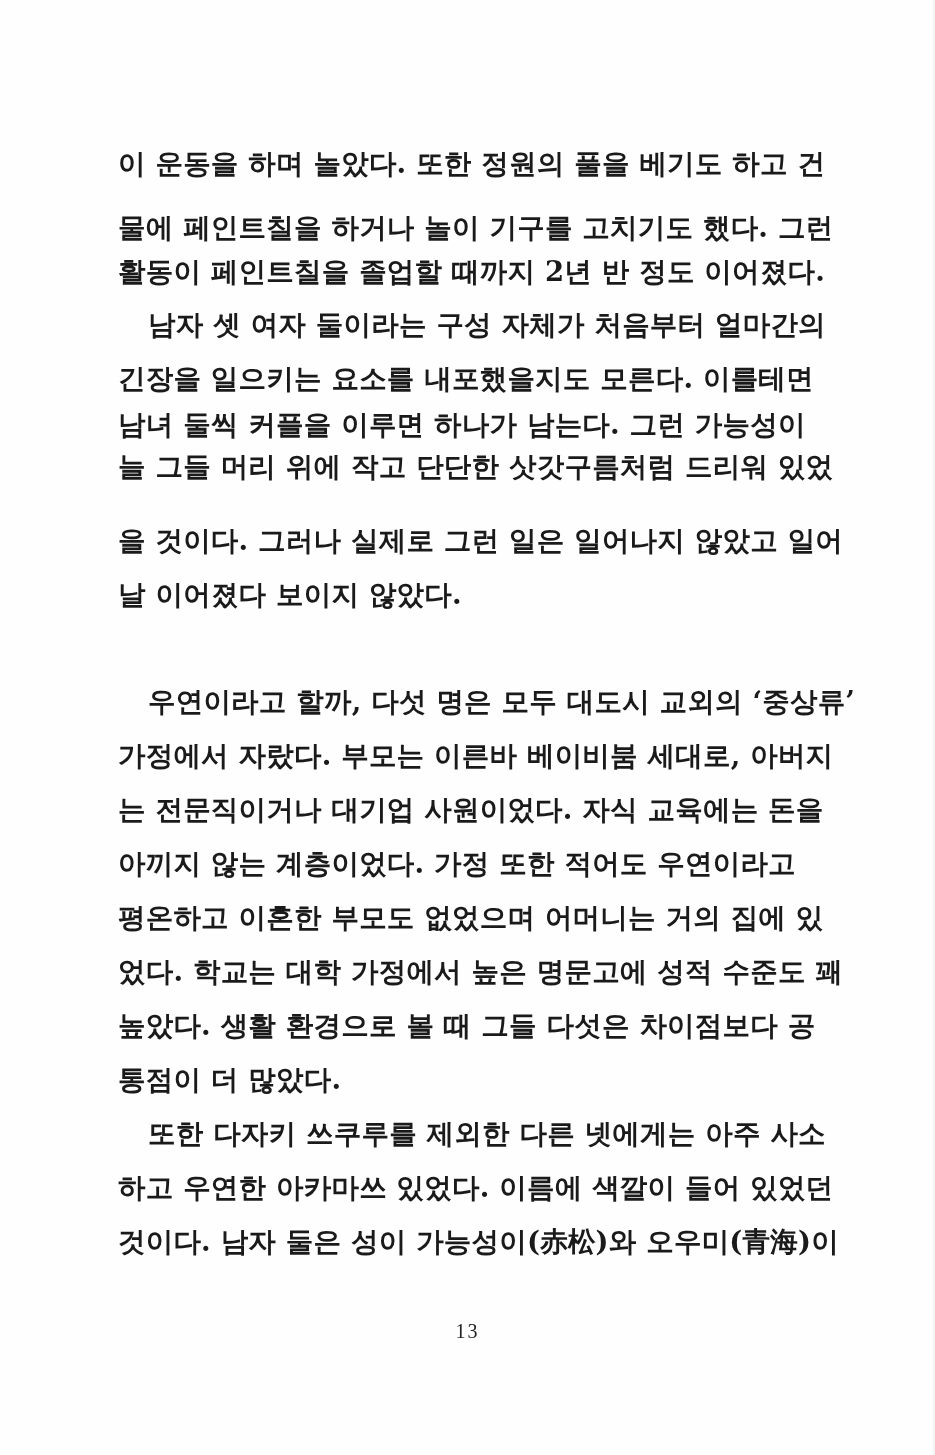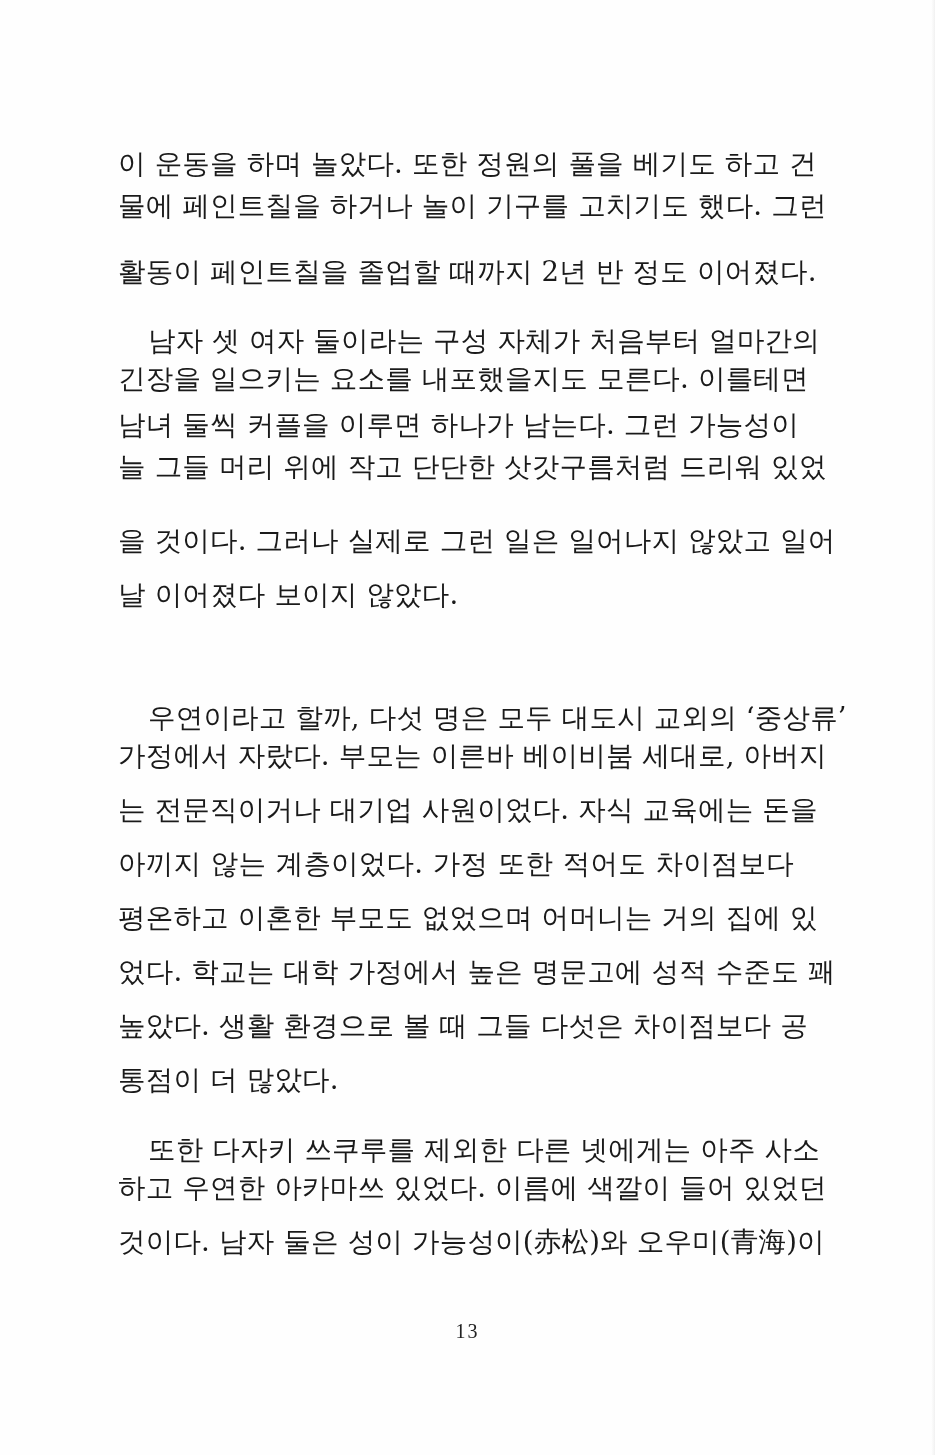--- a/index.html
+++ b/index.html
@@ -33,27 +33,28 @@
       width: 676px;
     }
     .line {
       position: absolute;
       left: 0;
       height: 40px;
       line-height: 40px;
       font-size: 27.5px;
       white-space: nowrap;
       letter-spacing: 0.2px;
+      font-weight: bold;
     }
     .line.justify {
       width: 676px;
       text-align: justify;
       text-align-last: justify;
     }
-    .line.indent { left: 30px; margin-top: 16px; }
+    .line.indent { left: 30px; }
     .line.indent.justify { width: 646px; }
     .page-number {
       position: absolute;
       left: 0;
       width: 935px;
       top: 1320px;
       text-align: center;
       font-family: "Liberation Serif", "DejaVu Serif", serif;
       font-size: 20px;
       color: #222;
@@ -62,34 +63,34 @@
   </style>
 </head>
 <body>
 
 <div class="page">
   <div class="edge-right"></div>
 
   <div class="text-block">
 
     <div class="line justify" style="top:143px">이 운동을 하며 놀았다. 또한 정원의 풀을 베기도 하고 건</div>
-    <div class="line justify" style="top:185px">물에 페인트칠을 하거나 놀이 기구를 고치기도 했다. 그런</div>
+    <div class="line justify" style="top:207px">물에 페인트칠을 하거나 놀이 기구를 고치기도 했다. 그런</div>
     <div class="line" style="top:251px">활동이 페인트칠을 졸업할 때까지 2년 반 정도 이어졌다.</div>
 
     <div class="line indent justify" style="top:304px">남자 셋 여자 둘이라는 구성 자체가 처음부터 얼마간의</div>
     <div class="line justify" style="top:358px">긴장을 일으키는 요소를 내포했을지도 모른다. 이를테면</div>
     <div class="line justify" style="top:404px">남녀 둘씩 커플을 이루면 하나가 남는다. 그런 가능성이</div>
     <div class="line justify" style="top:446px">늘 그들 머리 위에 작고 단단한 삿갓구름처럼 드리워 있었</div>
     <div class="line justify" style="top:520px">을 것이다. 그러나 실제로 그런 일은 일어나지 않았고 일어</div>
     <div class="line" style="top:574px">날 이어졌다 보이지 않았다.</div>
 
     <div class="line indent justify" style="top:681px">우연이라고 할까, 다섯 명은 모두 대도시 교외의 ‘중상류’</div>
     <div class="line justify" style="top:735px">가정에서 자랐다. 부모는 이른바 베이비붐 세대로, 아버지</div>
     <div class="line justify" style="top:789px">는 전문직이거나 대기업 사원이었다. 자식 교육에는 돈을</div>
-    <div class="line justify" style="top:843px">아끼지 않는 계층이었다. 가정 또한 적어도 차이점보다</div>
+    <div class="line justify" style="top:843px">아끼지 않는 계층이었다. 가정 또한 적어도 우연이라고</div>
     <div class="line justify" style="top:897px">평온하고 이혼한 부모도 없었으며 어머니는 거의 집에 있</div>
     <div class="line justify" style="top:951px">었다. 학교는 대학 가정에서 높은 명문고에 성적 수준도 꽤</div>
     <div class="line justify" style="top:1005px">높았다. 생활 환경으로 볼 때 그들 다섯은 차이점보다 공</div>
     <div class="line" style="top:1059px">통점이 더 많았다.</div>
 
     <div class="line indent justify" style="top:1113px">또한 다자키 쓰쿠루를 제외한 다른 넷에게는 아주 사소</div>
     <div class="line justify" style="top:1167px">하고 우연한 아카마쓰 있었다. 이름에 색깔이 들어 있었던</div>
     <div class="line justify" style="top:1221px">것이다. 남자 둘은 성이 가능성이(赤松)와 오우미(青海)이</div>
   </div>
 

